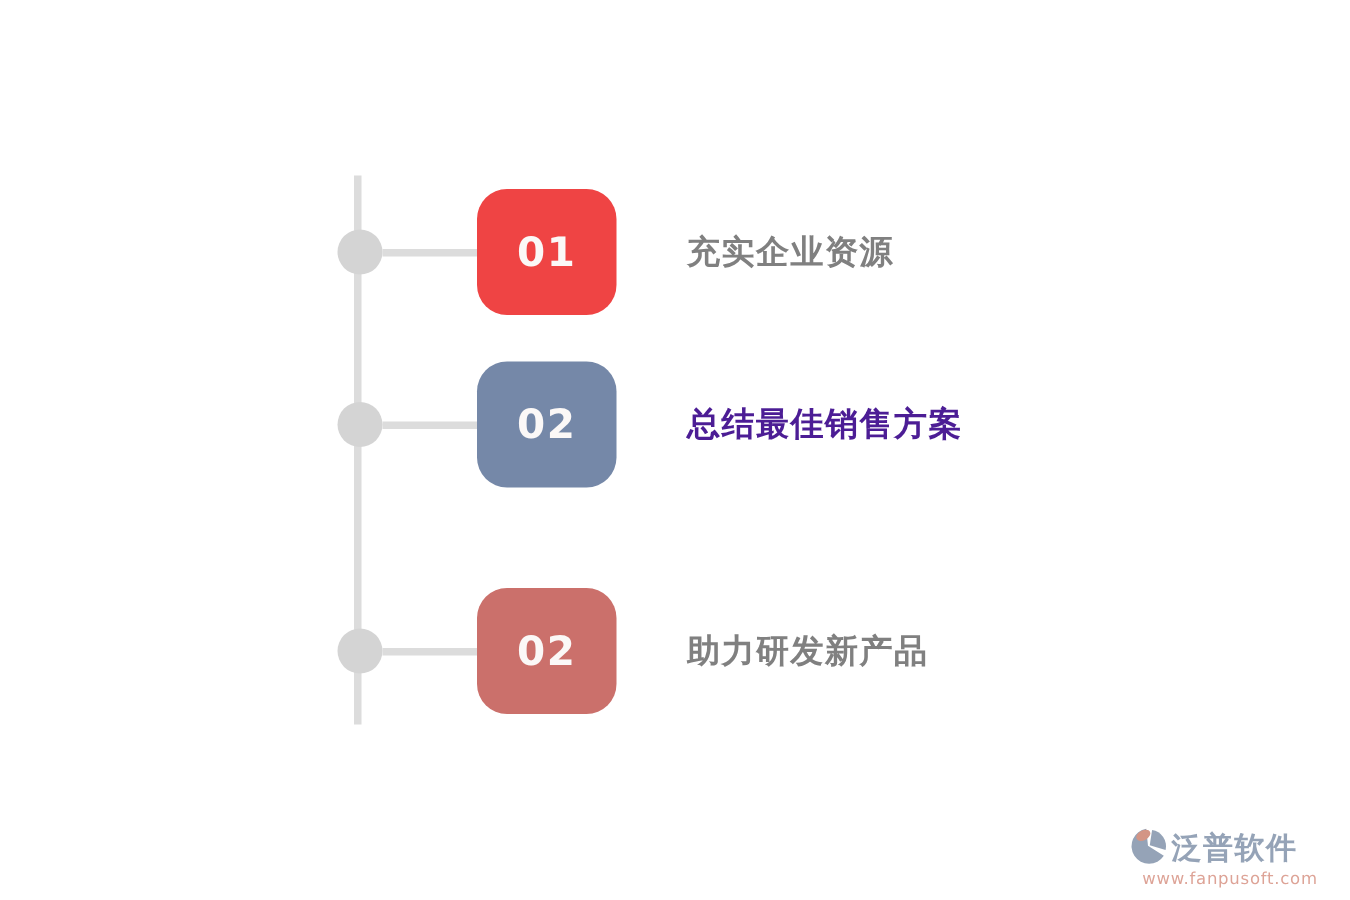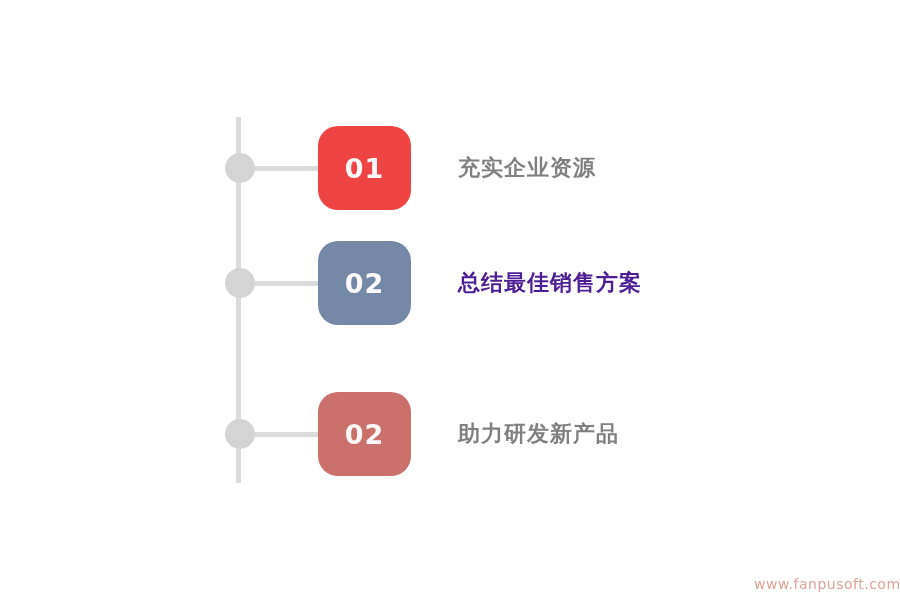--- a/index.html
+++ b/index.html
@@ -85,21 +85,21 @@
     justify-content: flex-start;
   }
   .wm-icon { flex: 0 0 auto; margin-right: 2px; }
   .wm-brand {
     font-size: 20px;
     font-weight: bold;
     letter-spacing: 1px;
     white-space: nowrap;
   }
   .wm-url {
-    font-size: 14px;
+    font-size: 11px;
     letter-spacing: 0.5px;
     text-align: center;
     margin-top: -1px;
     white-space: nowrap;
   }
 </style>
 </head>
 <body>
 
 <div class="canvas">
@@ -121,16 +121,26 @@
   </div>
 
   <div class="step-row row-3">
     <div class="node" style="background-color: rgb(212, 212, 212);"></div>
     <div class="connector" style="background-color: rgb(220, 220, 220);"></div>
     <div class="num-box" style="background-color: rgb(203, 112, 107); color: rgb(251, 248, 247);">02</div>
     <div class="step-label" style="color: rgb(128, 128, 128);">助力研发新产品</div>
   </div>
 
   <div class="watermark">
+    <div class="wm-top">
+      <span class="wm-icon">
+        <svg width="25" height="25" viewBox="0 0 32 32">
+          <path d="M13 2 A15 15 0 1 0 28 25 L14.5 16.5 Z" fill="#8a9ab0"></path>
+          <path d="M18 3 A14 14 0 0 1 29.5 20 L16 16 Z" fill="#8a9ab0"></path>
+          <ellipse cx="10.5" cy="7.5" rx="6.5" ry="4.2" transform="rotate(-28 10.5 7.5)" fill="#cf8a78"></ellipse>
+        </svg>
+      </span>
+      <span class="wm-brand" style="color: rgb(138, 154, 176);">泛普软件</span>
+    </div>
     <div class="wm-url" style="color: rgb(218, 154, 140);">www.fanpusoft.com</div>
   </div>
 
 </div>
 
 </body></html>

